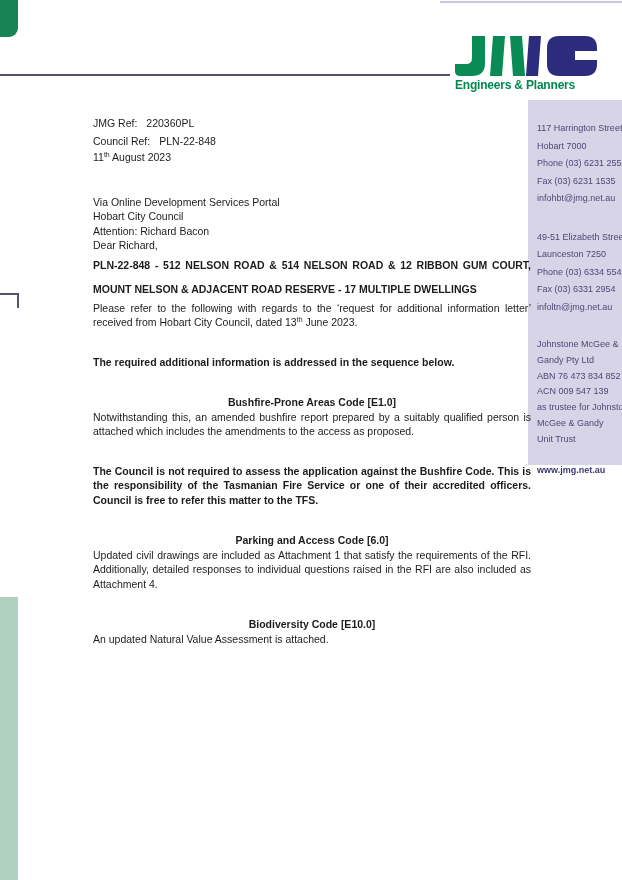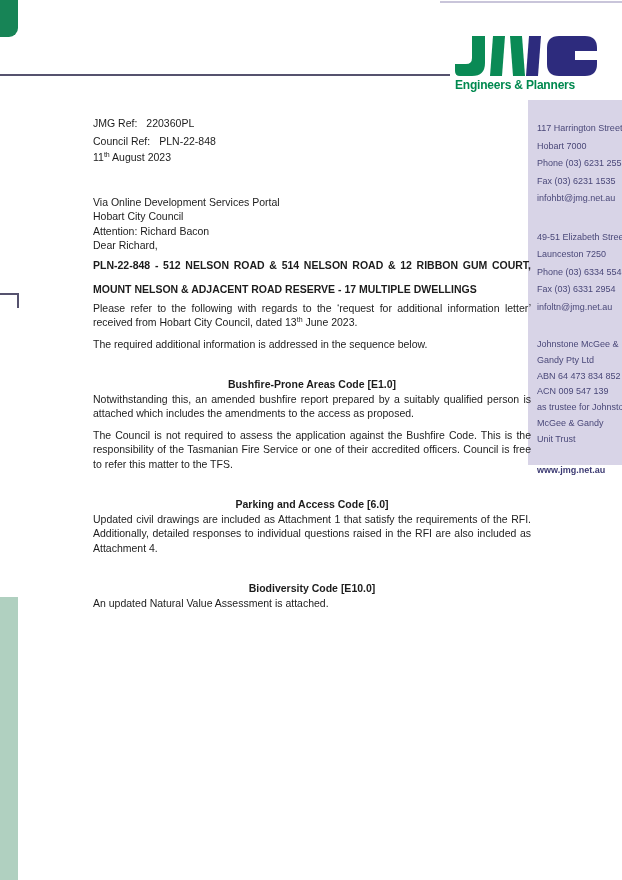--- a/index.html
+++ b/index.html
@@ -62,21 +62,21 @@
   .ref-label { display:inline-block; min-width:0; }
   .ref-value { margin-left:9px; }
   .date-line { margin-top:20px; }
   sup { font-size:7px; vertical-align:super; line-height:0; }
   .recipient { margin-top:30px; }
   .attention { margin-top:23px; }
   .salutation { margin-top:23px; }
   .subject { margin-top:14px; font-weight:700; text-align:justify; line-height:24px; }
   .para { text-align:justify; }
   .intro-p1 { margin-top:20px; }
-  .para + .para { margin-top:7px; }
+  .para + .para { margin-top:25px;font-weight:bold; }
   .section { margin-top:26px; }
   .section-heading { font-weight:700; margin-bottom:13px;text-align:center; }
 </style>
 </head>
 <body>
 
 <div class="page">
 
   <div class="corner-green"></div>
   <div class="top-thin-line"></div>
@@ -112,21 +112,21 @@
     <div class="block">
       <p>49-51 Elizabeth Street</p>
       <p>Launceston 7250</p>
       <p>Phone (03) 6334 5548</p>
       <p>Fax (03) 6331 2954</p>
       <p>infoltn@jmg.net.au</p>
     </div>
     <div class="block block-company">
       <p>Johnstone McGee &amp;</p>
       <p>Gandy Pty Ltd</p>
-      <p>ABN 64 473 834 852</p>
+      <p>ABN 76 473 834 852</p>
       <p>ACN 009 547 139</p>
       <p>as trustee for Johnstone</p>
       <p>McGee &amp; Gandy</p>
       <p>Unit Trust</p>
     </div>
     <p class="website">www.jmg.net.au</p>
   </aside>
 
   <main class="letter">
 

